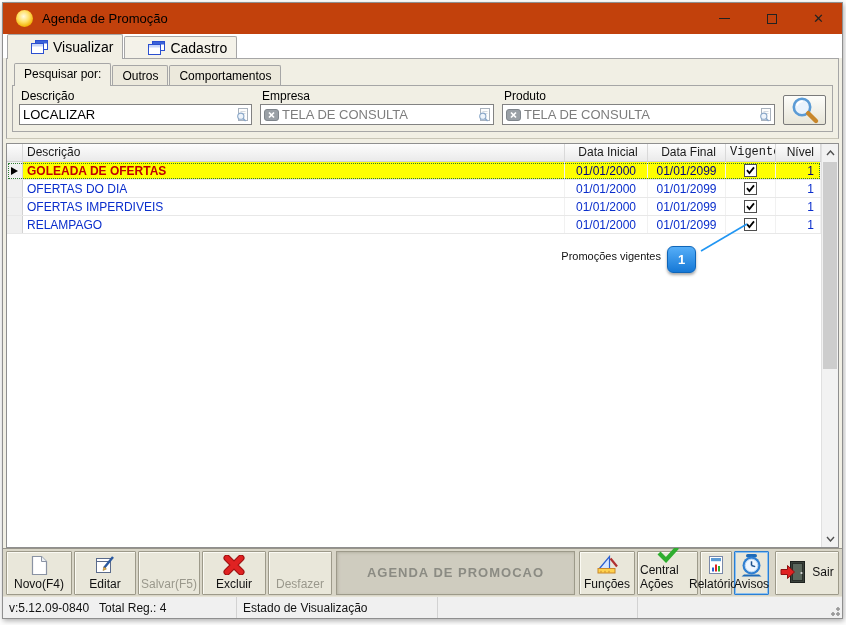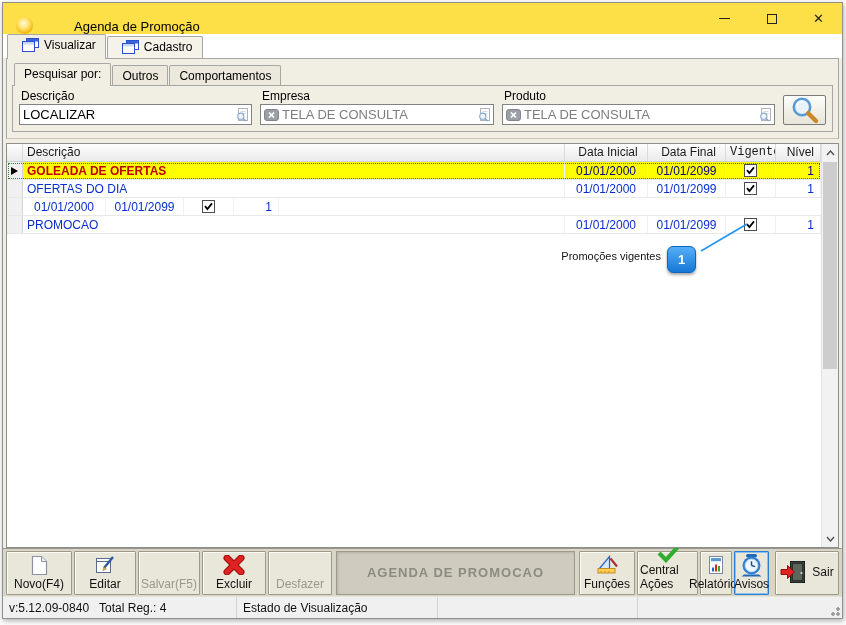--- a/index.html
+++ b/index.html
@@ -1,32 +1,32 @@
 <!DOCTYPE html>
 <html><head>
 <meta charset="utf-8">
 <style>
   html,body{margin:0;padding:0;background:#fff;font-family:"Liberation Sans","DejaVu Sans",sans-serif;}
   *{box-sizing:border-box;}
   .stage{width:846px;height:625px;position:relative;background:#fdfdfd;}
   .window{position:absolute;left:2px;top:2px;width:841px;height:617px;background:#f1efe4;
           border:1px solid #8f8f8f;box-shadow:1px 2px 5px rgba(0,0,0,.30);display:flex;flex-direction:column;}
   
-  .titlebar{height:31px;background:#fde047;display:flex;align-items:flex-end;flex:0 0 auto;gap:32px;}
+  .titlebar{height:31px;background:#c2410c;display:flex;align-items:center;flex:0 0 auto;}
   .sun{width:17px;height:17px;border-radius:50%;margin:0 9px 0 13px;
        background:radial-gradient(circle at 45% 38%,#fffbe0,#ffe066 40%,#f3b207 72%,#e8a400 88%,#f5d46a);}
   .title{font-size:13px;color:#000;}
   .wctrl{margin-left:auto;display:flex;height:100%;}
   .wbtn{width:47px;height:100%;display:flex;align-items:center;justify-content:center;color:#222;}
   .glyph-min{width:11px;height:1px;background:#222;}
   .glyph-max{width:10px;height:10px;border:1px solid #222;}
   .glyph-close{font-size:13px;line-height:1;}
   
   .maintabs{height:24px;background:#fff;display:flex;align-items:flex-end;padding-left:4px;flex:0 0 auto;position:relative;z-index:2;}
-  .mtab{display:flex;align-items:flex-start;gap:5px;font-size:12px;color:#000;padding:3px 9px 3px 14px;
+  .mtab{display:flex;align-items:center;gap:5px;font-size:14px;color:#000;padding:3px 9px 3px 23px;
         border:1px solid #a6a6a6;border-bottom:none;border-radius:2px 2px 0 0;background:#f4f2e9;height:22px;margin-right:1px;}
   .mtab.active{background:#f1efe4;height:24px;position:relative;}
   .mtab.active::after{content:"";position:absolute;left:0;right:0;bottom:-1px;height:2px;background:#f1efe4;}
   .mtab-ic{display:flex;}
   
   .page{margin:0 3px;border:1px solid #a6a6a6;border-bottom:1px solid #c8c5b6;background:#f1efe4;
         padding:4px 5px 6px;flex:0 0 auto;}
   .ftabs{display:flex;align-items:flex-end;padding-left:2px;position:relative;z-index:1;}
   .ftab{font-size:12px;color:#000;padding:3px 9px;border:1px solid #a6a6a6;border-bottom:none;
         border-radius:2px 2px 0 0;background:#ece9dc;height:20px;margin-right:1px;}
@@ -252,34 +252,35 @@
                 <span class="cb">
                   <svg width="9" height="9">
                     <path d="M1 4.2 L3.4 7 L8 1.4" fill="none" stroke="#000" stroke-width="1.8"></path>
                   </svg>
                 </span>
               </div>
               <div class="cell c-niv">1</div>
             </div>
             <div class="grow">
               <div class="ind"></div>
+              <div class="cell c-desc">OFERTAS IMPERDIVEIS</div>
               <div class="cell c-di">01/01/2000</div>
               <div class="cell c-df">01/01/2099</div>
               <div class="cell c-vig">
                 <span class="cb">
                   <svg width="9" height="9">
                     <path d="M1 4.2 L3.4 7 L8 1.4" fill="none" stroke="#000" stroke-width="1.8"></path>
                   </svg>
                 </span>
               </div>
               <div class="cell c-niv">1</div>
             </div>
             <div class="grow">
               <div class="ind"></div>
-              <div class="cell c-desc">PROMOCAO</div>
+              <div class="cell c-desc">RELAMPAGO</div>
               <div class="cell c-di">01/01/2000</div>
               <div class="cell c-df">01/01/2099</div>
               <div class="cell c-vig">
                 <span class="cb">
                   <svg width="9" height="9">
                     <path d="M1 4.2 L3.4 7 L8 1.4" fill="none" stroke="#000" stroke-width="1.8"></path>
                   </svg>
                 </span>
               </div>
               <div class="cell c-niv">1</div>

